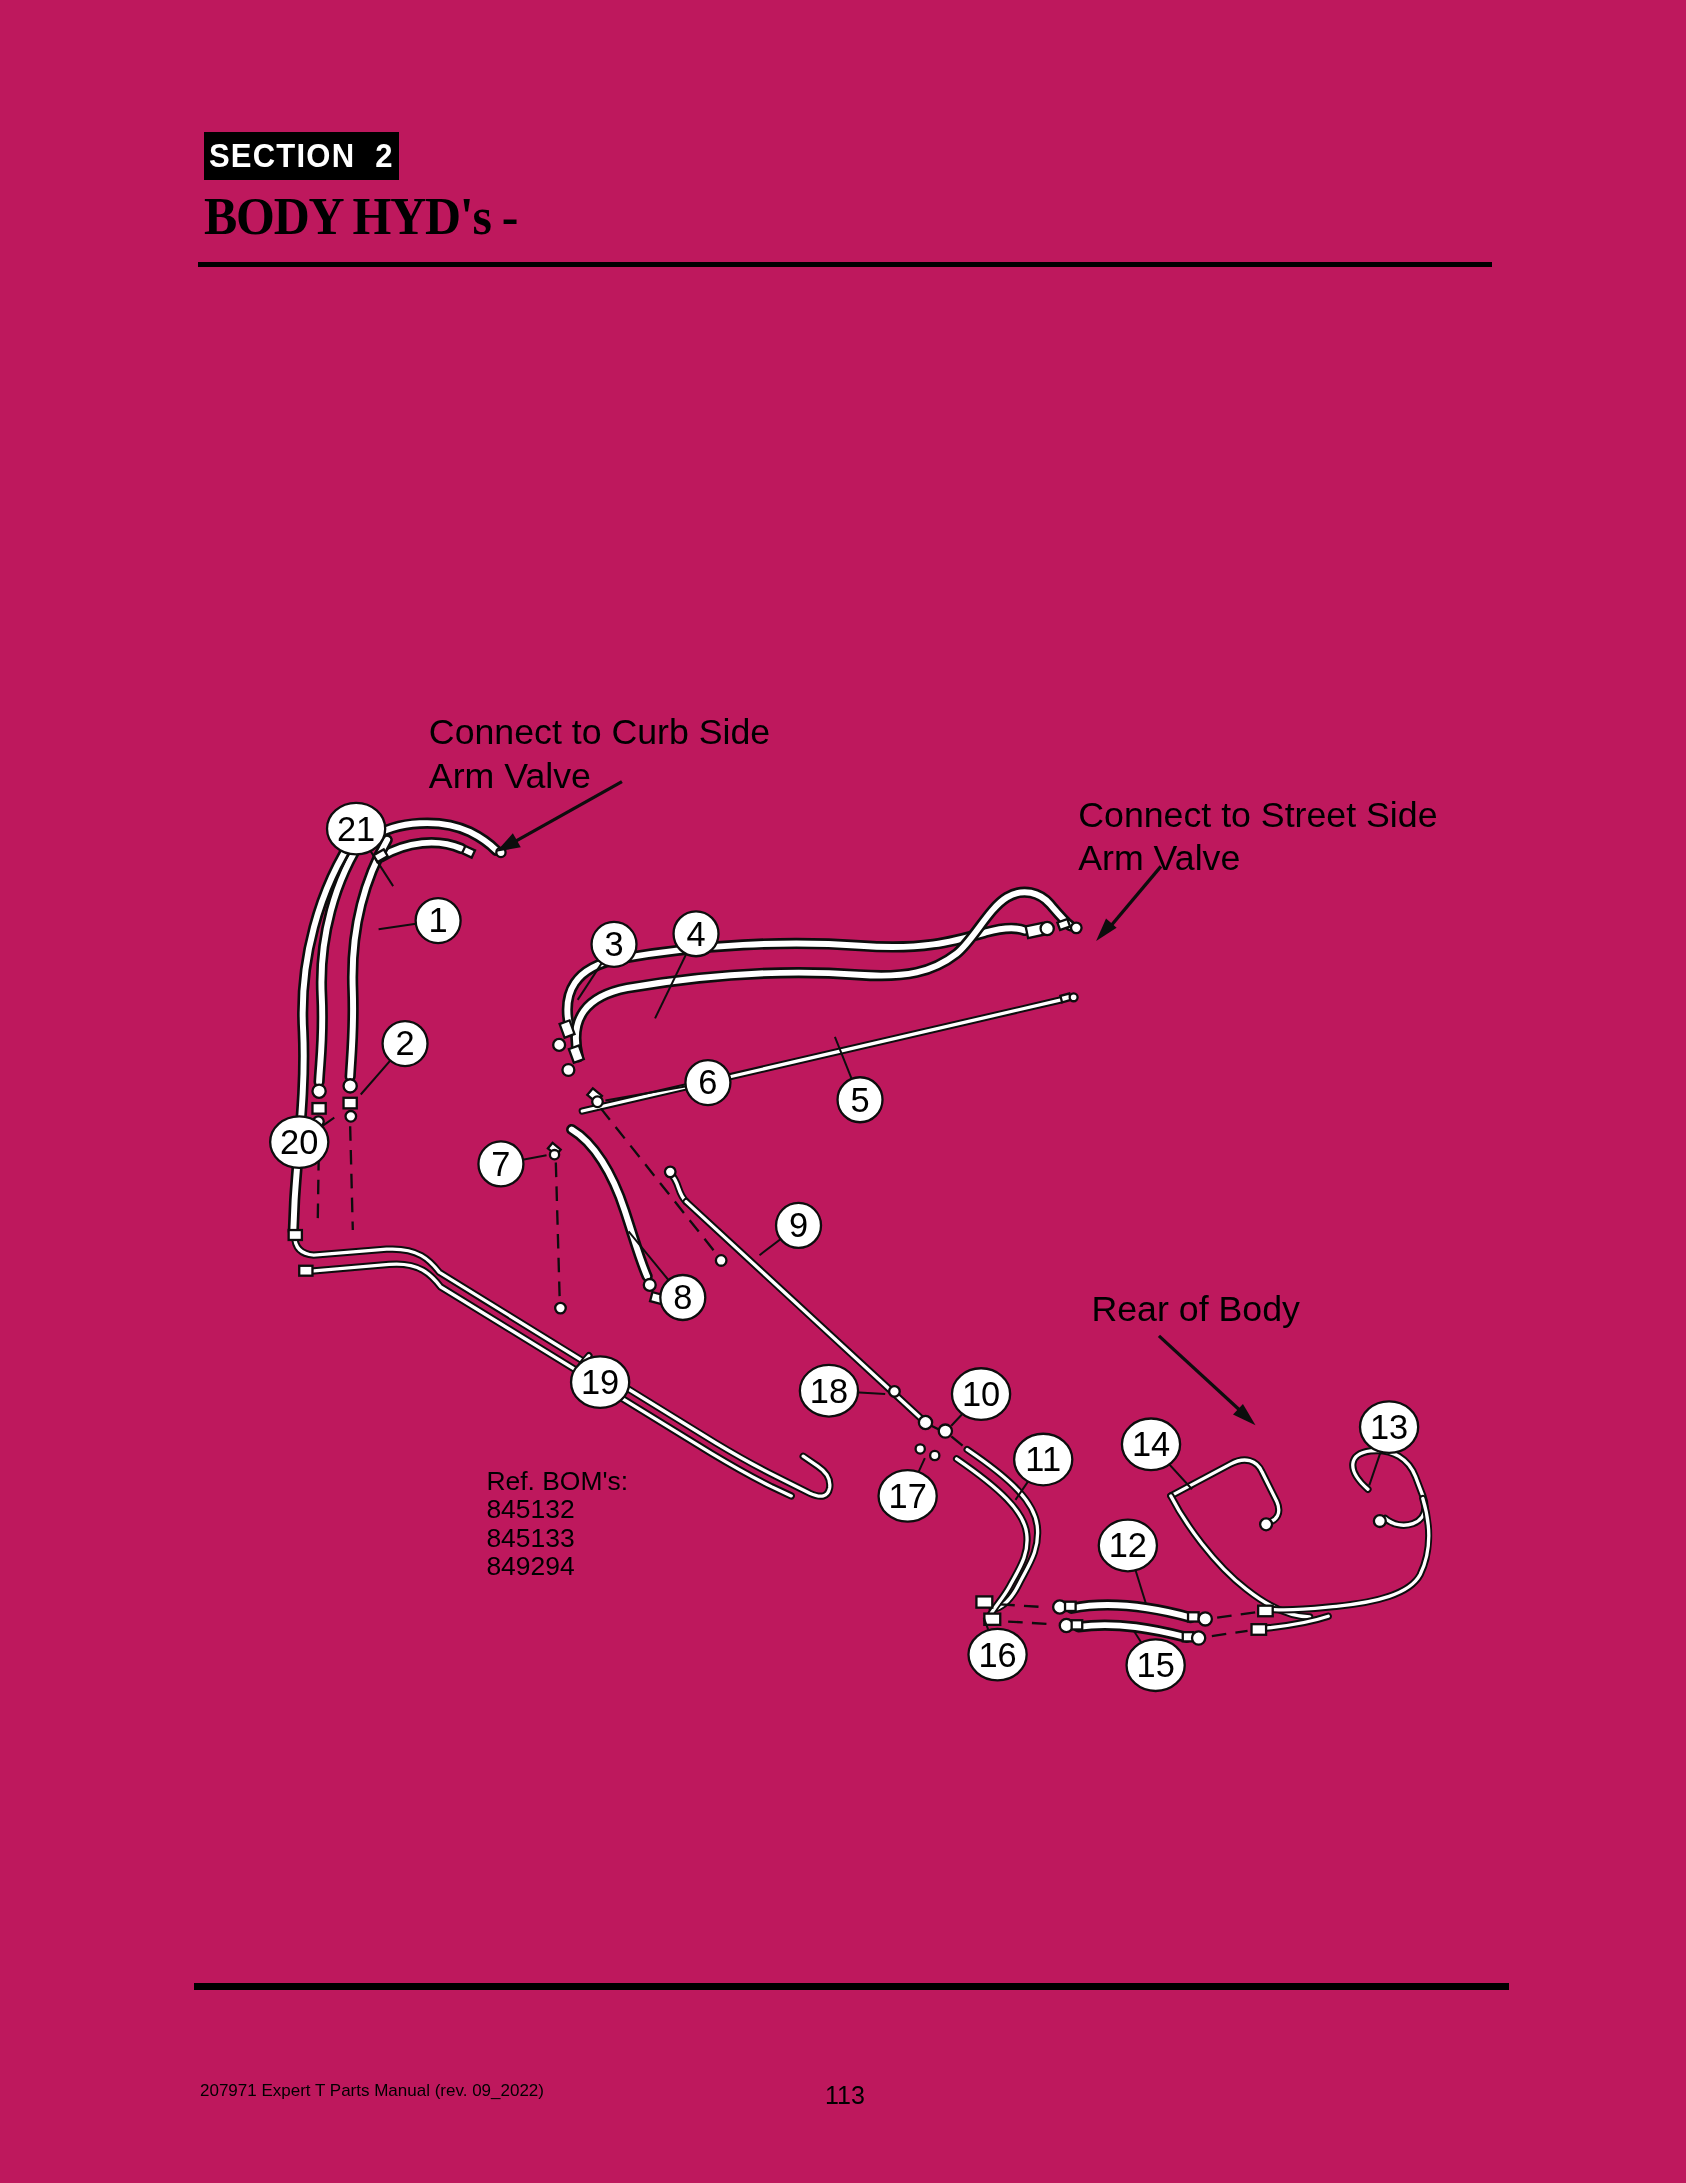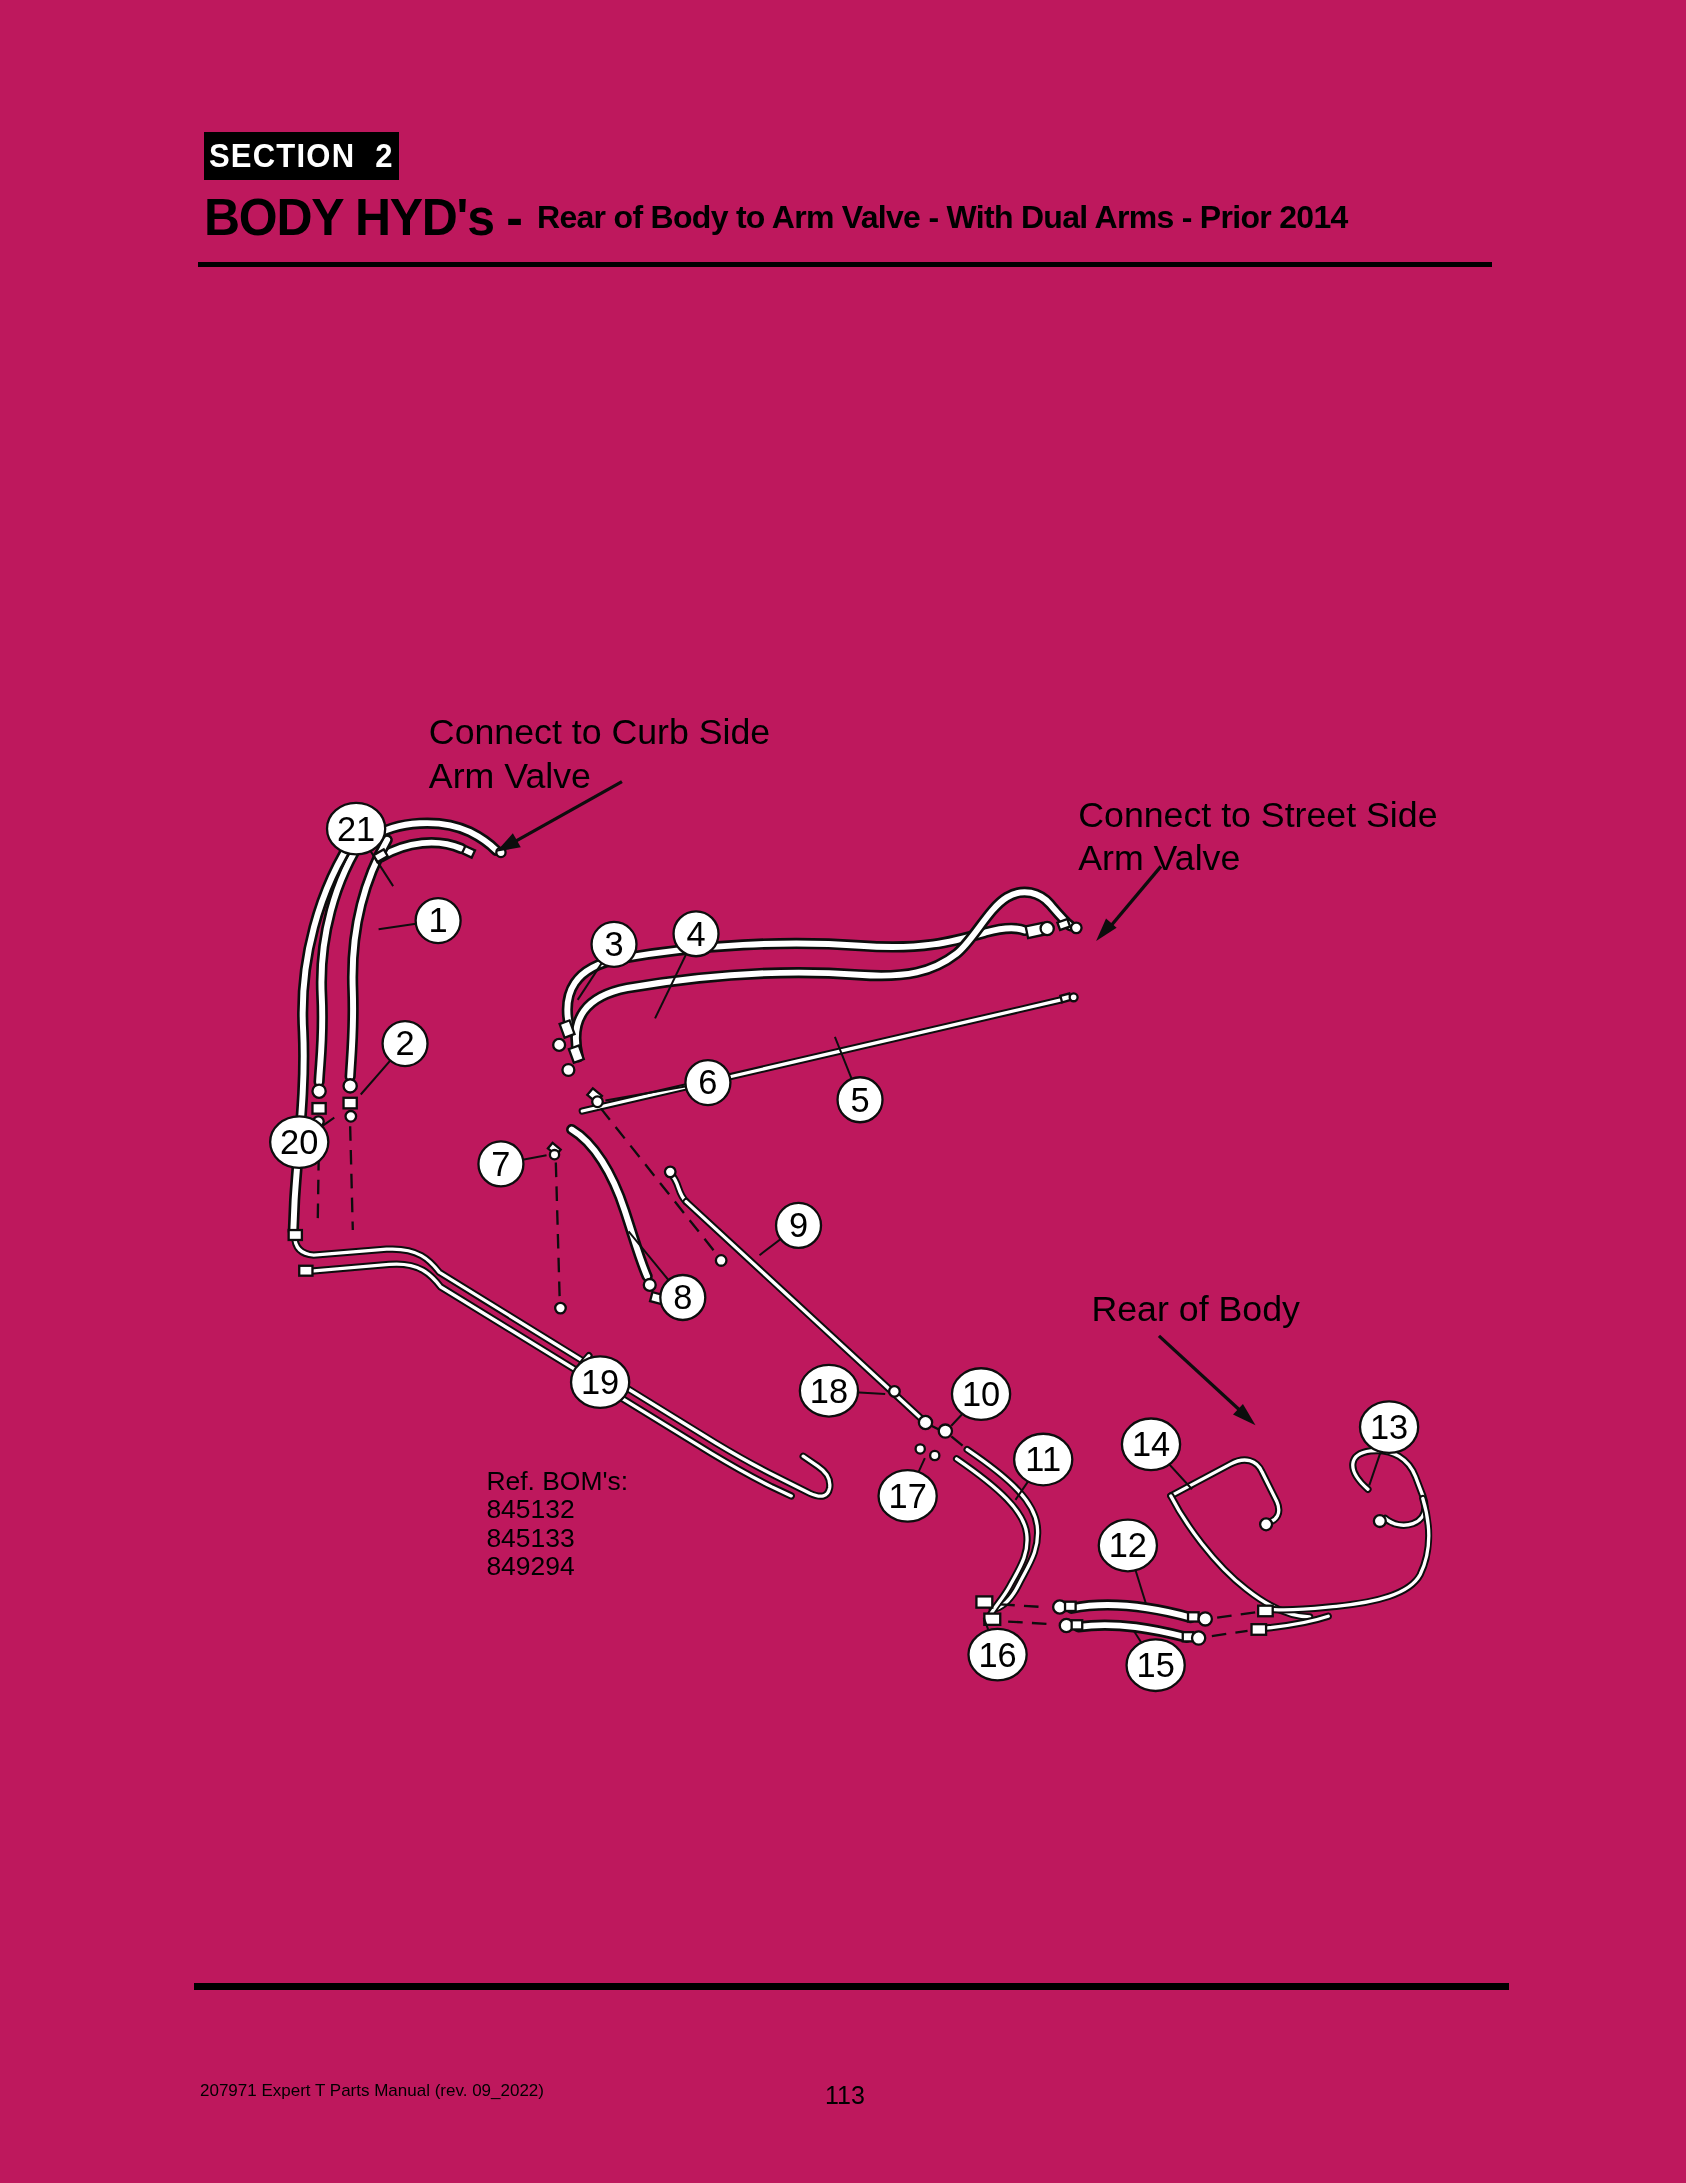--- a/index.html
+++ b/index.html
@@ -3,21 +3,21 @@
 <meta charset="utf-8">
 <style>
   html,body{margin:0;padding:0;background:#e8e8e8;}
   .page{position:relative;width:1687px;height:2183px;background:#be185d;
         font-family:"Liberation Sans",sans-serif;color:#000;overflow:hidden;}
   
   .badge{position:absolute;left:204px;top:132px;width:195px;height:48px;background:#000;
          display:flex;align-items:center;justify-content:center;}
   .badge span{color:#fff;font-size:33px;font-weight:700;letter-spacing:1.3px;word-spacing:10.6px;
               transform:scaleX(.94);white-space:nowrap;}
-  .titlebar{position:absolute;left:204px;top:187px;display:flex;align-items:center;gap:2px;white-space:nowrap;}
+  .titlebar{position:absolute;left:204px;top:187px;display:flex;align-items:flex-start;gap:29px;white-space:nowrap;font-family:Liberation Serif, serif;}
   .title-big{font-size:52px;font-weight:700;letter-spacing:-1.3px;transform:scaleX(.96);transform-origin:left;}
   .title-sub{font-size:32px;font-weight:700;letter-spacing:-0.7px;}
   .hrule{position:absolute;left:198px;top:262px;width:1294px;height:5.3px;background:#000;}
   
   .frule{position:absolute;left:194px;top:1983px;width:1315px;height:7.3px;background:#000;}
   .f-left{position:absolute;left:200px;top:2081px;font-size:17px;}
   .f-page{position:absolute;left:825px;top:2081px;font-size:25px;}
   
   svg.diagram{position:absolute;left:0;top:0;}
   .hose-o{fill:none;stroke:#0d0d0d;stroke-width:17;stroke-linecap:round;}
@@ -38,21 +38,20 @@
 <body>
 
 <div class="page">
 
   <div class="badge">
     <span>SECTION 2</span>
   </div>
 
   <div class="titlebar">
     <span class="title-big">BODY HYD's -</span>
-    <span class="title-sub">Rear of Body to Arm Valve - With Dual Arms - Prior 2014</span>
   </div>
 
   <div class="hrule"></div>
 
   <svg class="diagram" width="1687" height="2183" viewBox="0 0 2550 3301">
     <defs>
       <path id="t-curb1" d="M 560,1268 C 600,1240 668,1238 710,1258 C 728,1267 742,1278 750,1286"></path>
       <path id="t-curb2" d="M 575,1296 C 615,1272 662,1268 697,1283"></path>
       <path id="vA" d="M 552,1262 C 505,1330 482,1420 486,1505 C 489,1565 484,1600 482,1636"></path>
       <path id="vB" d="M 585,1270 C 545,1340 530,1420 533,1498 C 535,1556 531,1592 529,1628"></path>

